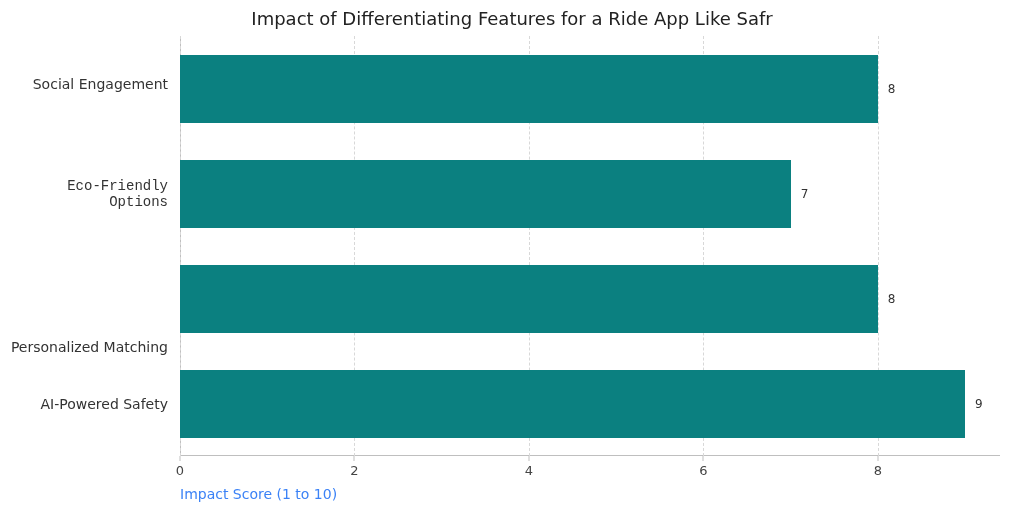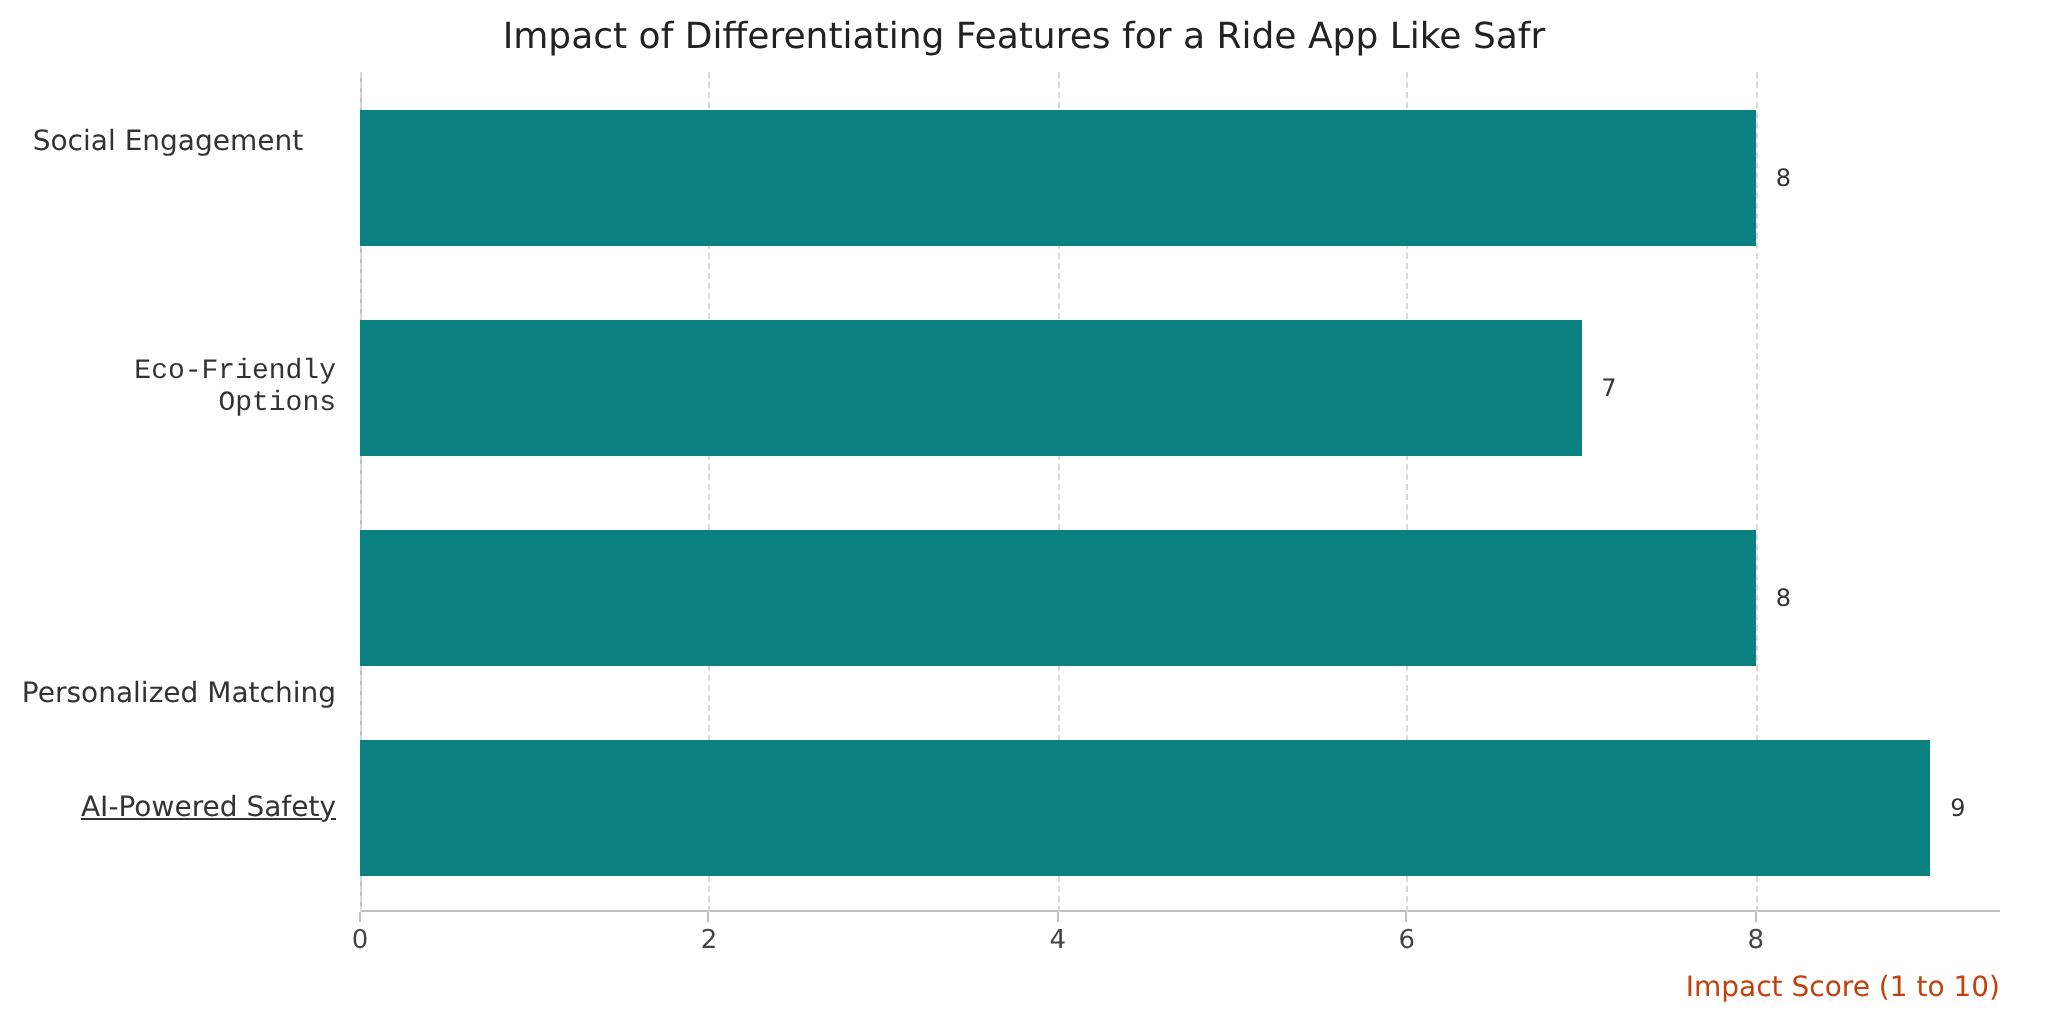--- a/index.html
+++ b/index.html
@@ -90,24 +90,24 @@
     bottom: -5px;
     width: 0;
     height: 5px;
     border-left: 1px solid #bfbfbf;
     transform: translateX(-0.5px);
   }
   .xlabel {
     position: absolute;
     left: 0;
     width: 100%;
-    text-align: right;
+    text-align: left;
     bottom: -46px;
     font-size: 14px;
-    color: #c2410c;
+    color: #3b82f6;
   }
 </style>
 </head>
 <body>
 
 <div class="chart-wrap">
   <div class="title">Impact of Differentiating Features for a Ride App Like Safr</div>
 
   <div class="plot">
     <div class="spine-left"></div>
@@ -138,17 +138,17 @@
     <div class="bar" style="top: 123.5px; width: 610.638px; background: rgb(11, 128, 128);"></div>
     <div class="bar-value" style="left: 620.638px; top: 157.5px;">7</div>
 
     <div class="bar" style="top: 228.5px; width: 697.872px; background: rgb(11, 128, 128);"></div>
     <div class="bar-value" style="left: 707.872px; top: 262.5px;">8</div>
 
     <div class="bar" style="top: 333.5px; width: 785.106px; background: rgb(11, 128, 128);"></div>
     <div class="bar-value" style="left: 795.106px; top: 367.5px;">9</div>
   </div>
 
-  <div class="ytick" style="left: 0px; width: 168px; top: 71px; text-align: center;">Social Engagement</div>
+  <div class="ytick" style="left: 0px; width: 168px; top: 84px;">Social Engagement</div>
   <div class="ytick" style="left: 0px; width: 168px; top: 193.5px; font-family: Liberation Mono, monospace;">Eco-Friendly Options</div>
   <div class="ytick" style="left: 0px; width: 168px; top: 298.5px; margin-top: 48px;">Personalized Matching</div>
-  <div class="ytick" style="left: 0px; width: 168px; top: 403.5px; text-decoration: underline;">AI-Powered Safety</div>
+  <div class="ytick" style="left: 0px; width: 168px; top: 403.5px;">AI-Powered Safety</div>
 </div>
 
 </body></html>

